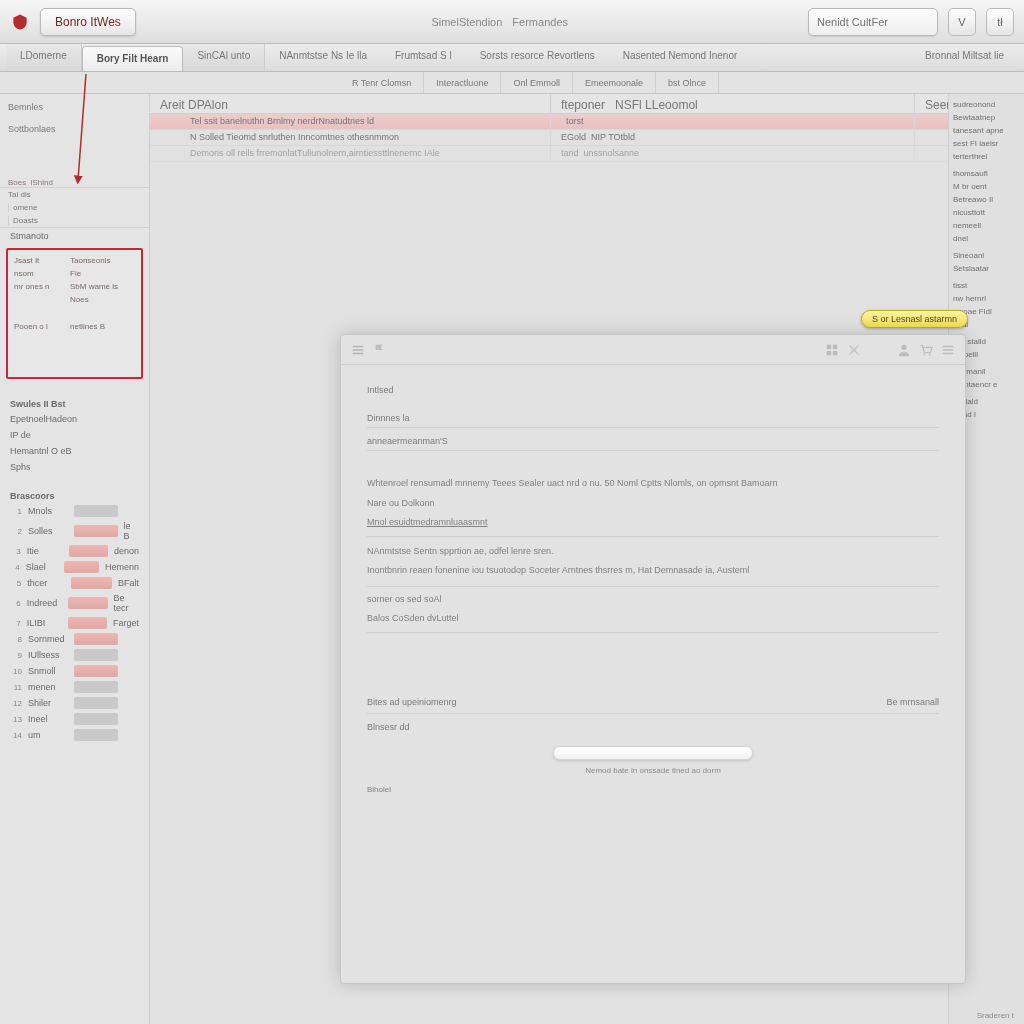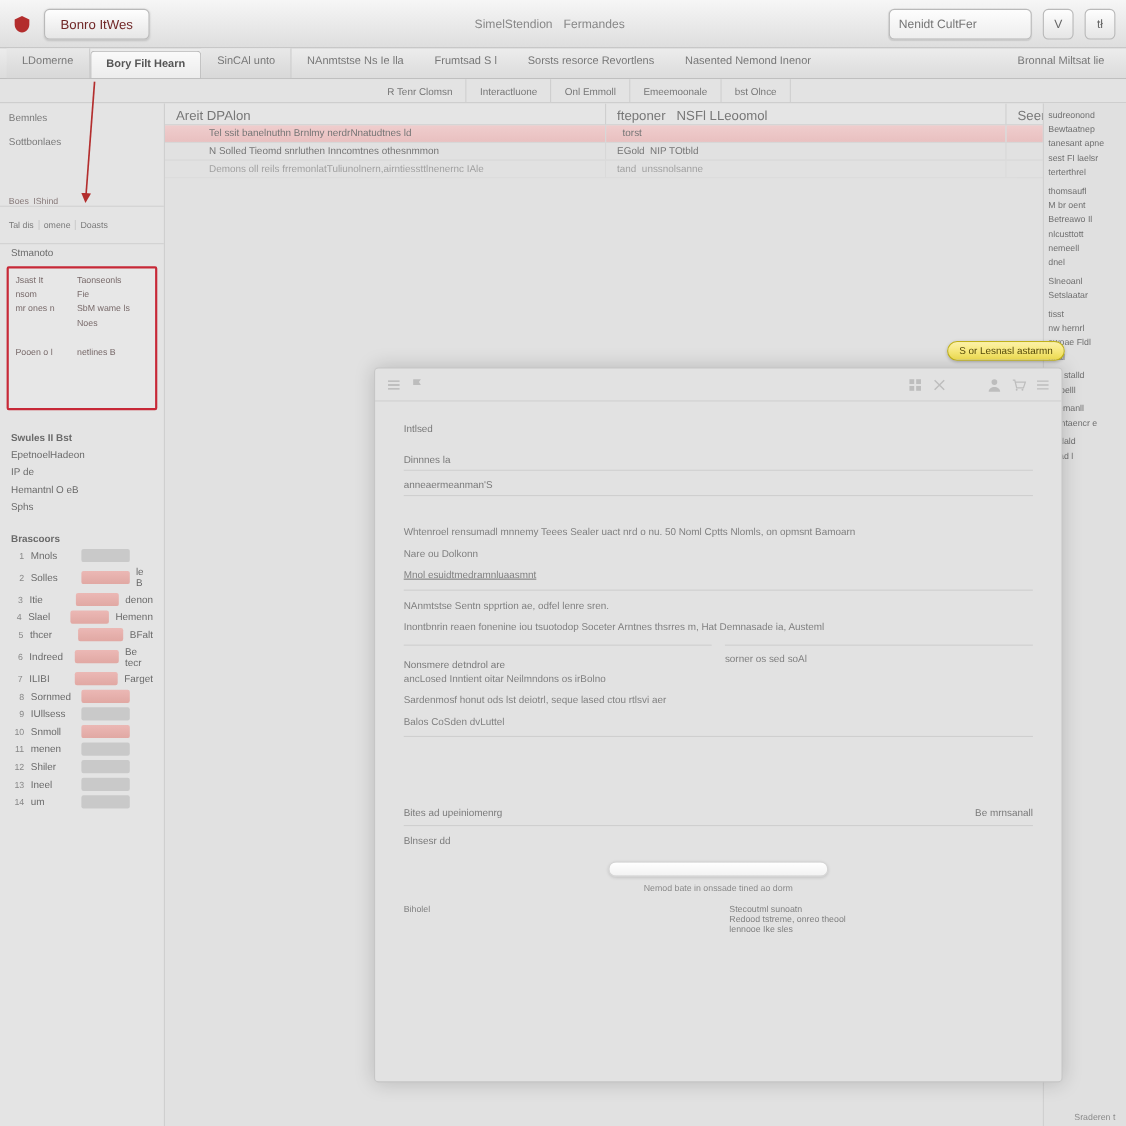--- a/index.html
+++ b/index.html
@@ -221,21 +221,21 @@
 
   <div class="sidebar-left">
     <div class="side-section-label">Bemnles</div>
     <div class="side-section-label">Sottbonlaes</div>
 
     <div style="height:40px"></div>
     <div style="display:flex; gap:4px; font-size:8px; padding:0 8px; color:#8a7a7a">
       <span>Boes</span>
       <span>IShind</span>
     </div>
-    <div style="display:flex; gap:4px; font-size:8px; padding:12px 8px; color:#7a7a7a; border-top:1px solid #d1d1d1; border-bottom:1px solid #d1d1d1;">
+    <div style="display:flex; gap:4px; font-size:8px; padding:2px 8px; color:#7a7a7a; border-top:1px solid #d1d1d1; border-bottom:1px solid #d1d1d1;flex-direction:column;">
       <span>Tal dis</span>
       <span style="border-left:1px solid #ccc; padding-left:4px">omene</span>
       <span style="border-left:1px solid #ccc; padding-left:4px">Doasts</span>
     </div>
     <div class="side-item">Stmanoto</div>
 
     <div class="red-framed">
       <div class="cell-row">
           <span>Jsast It</span>
           <span>Taonseonls</span>
@@ -469,25 +469,20 @@
     <div style="height:18px"></div>
     <p class="mb-p">Whtenroel rensumadl mnnemy Teees Sealer uact nrd o nu. 50 Noml Cptts Nlomls, on opmsnt Bamoarn</p>
     <p class="mb-p">Nare ou Dolkonn</p>
     <p class="mb-p" style="text-decoration:underline">Mnol esuidtmedramnluaasmnt</p>
     <div class="mb-line"></div>
     <p class="mb-p">NAnmtstse Sentn spprtion ae, odfel lenre sren.</p>
     <p class="mb-p">Inontbnrin reaen fonenine iou tsuotodop Soceter Arntnes thsrres m, Hat Demnasade ia, Austeml</p>
 
     <div class="mb-split">
       <div>
-        <div class="mb-h">Nonsmere detndrol are</div>
-        <p class="mb-p">ancLosed Inntient oitar Neilmndons os irBolno</p>
-        <p class="mb-p">Sardenmosf honut ods lst deiotrl, seque lased ctou rtlsvi aer</p>
-      </div>
-      <div>
         <p class="mb-p">sorner os sed soAl</p>
       </div>
     </div>
 
     <p class="mb-p">Balos CoSden dvLuttel</p>
     <div class="mb-line"></div>
 
     <div style="height:50px"></div>
     <div style="display:flex; justify-content:space-between">
       <span class="mb-h">Bites ad upeiniomenrg</span>
@@ -496,22 +491,17 @@
     <div class="mb-line"></div>
     <span class="mb-h">Blnsesr dd</span>
 
     <input class="search-pill" style="">
     <div class="mb-footnote">Nemod bate in onssade tined ao dorm</div>
 
     <div class="mb-cols">
       <div>
         <div>Biholel</div>
       </div>
-      <div>
-        <div>Stecoutml sunoatn</div>
-        <div>Redood tstreme, onreo theool</div>
-        <div>lennooe Ike sles</div>
-      </div>
     </div>
   </div>
 </div>
 
 <div class="footer-status">Sraderen t</div>
 
 </body></html>

